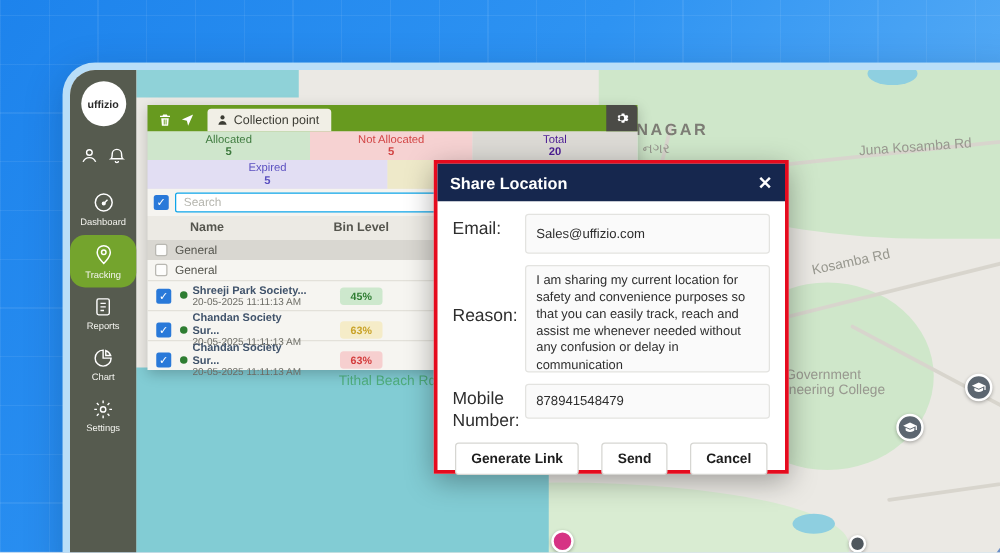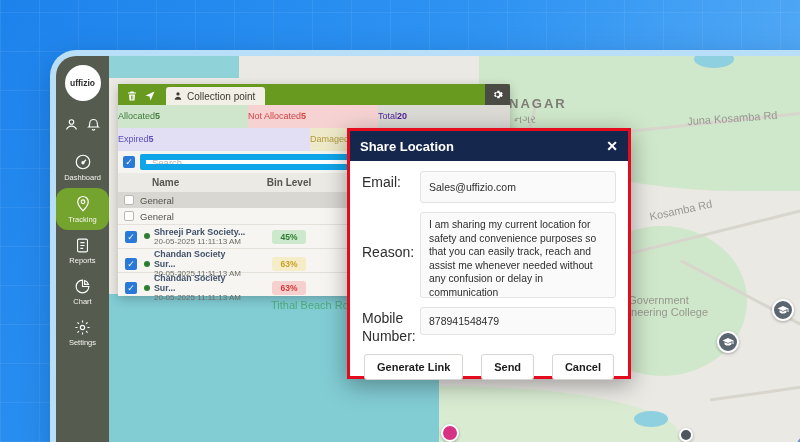--- a/index.html
+++ b/index.html
@@ -42,32 +42,32 @@
   .m-dark { background:#4f575e; width:14px; height:14px; }
   
   .panel { position:absolute; left:118px; top:72px; width:392px; z-index:10; box-shadow:0 3px 10px rgba(0,0,0,.22);margin-top:12px; }
   .panel-bar { height:21px; background:#679a1f; display:flex; align-items:flex-end; position:relative; }
   .bar-icon { margin:0 4px 3px 8px; display:flex; }
   .tab { background:#f1efe6; height:18px; margin-left:6px; padding:0 10px 0 7px; border-radius:3px 3px 0 0;
     display:flex; align-items:center; gap:4px; font-size:10px; color:#3c3c34; }
   .gearbtn { position:absolute; right:0; top:0; width:25px; height:21px; background:#4b4b46;
     display:flex; align-items:center; justify-content:center; border-radius:0 3px 0 0; }
   .stats-row { display:flex; }
-  .stat { height:23px; display:flex; flex-direction:row; align-items:center; justify-content:flex-start; line-height:1.05; }
+  .stat { height:23px; display:flex; flex-direction:column; align-items:center; justify-content:center; line-height:1.05; }
   .stat .s-label { font-size:9px; } .stat .s-value { font-size:9px; font-weight:bold; }
   .st-alloc { background:#cfe6cc; color:#3e7a3e; width:130px; }
   .st-notalloc { background:#f6d2d2; color:#d24545; width:130px; }
   .st-total { background:#dcdad5; color:#4c1d95; flex:1; }
   .st-expired { background:#e2def3; color:#5b50c0; width:192px; }
   .st-damaged { background:#eee9c9; color:#b09a3e; flex:1; }
   .search-row { height:22px; background:#f5f4f0; display:flex; align-items:center; padding:0 5px; gap:5px; }
   .checkbox { width:12px; height:12px; border-radius:2px; background:#2979d9; color:#fff; font-size:9px;
     display:flex; align-items:center; justify-content:center; flex:none; }
   .checkbox.empty { background:#fdfdfc; border:1px solid #b9b8b2; }
-  .search-input { flex:1; height:16px; background:#fff; border:6px solid #0ea5e9; border-radius:2px;
+  .search-input { flex:1; height:16px; background:#fff; border:1px solid #0ea5e9; border-radius:2px;
     font-size:9.5px; color:#55554e; padding:0 6px; font-family:"Liberation Sans",sans-serif; }
   .search-input::placeholder { color:#b5b5ae; }
   .cols { height:19px; background:#eceae4; display:grid; grid-template-columns:26px 105px 80px 1fr;
     align-items:center; font-size:10px; font-weight:bold; color:#55554e; }
   .cols div { text-align:center; } .cols .c-name { text-align:left; padding-left:8px; }
   .grp { height:16px; display:flex; align-items:center; gap:6px; padding-left:6px; font-size:9.5px; color:#55554e; }
   .grp.g0 { background:#d9d7d1; } .grp.g1 { background:#f6f5f1; }
   .trow { height:24px; background:#f6f5f1; border-top:1px solid #e3e1da;
     display:grid; grid-template-columns:26px 105px 80px 1fr; align-items:center; }
   .trow .cell-check { display:flex; justify-content:center; }

